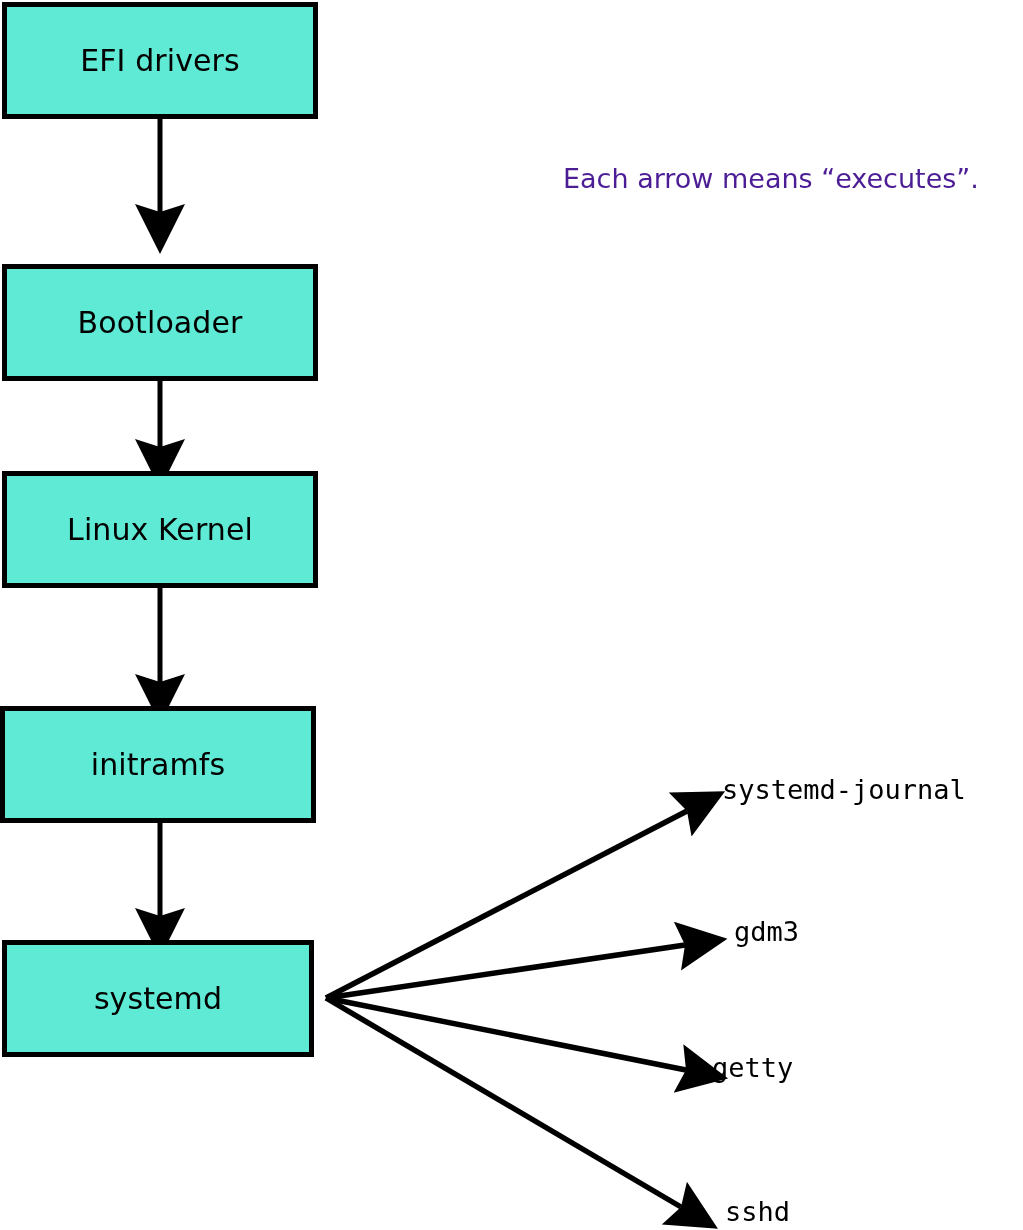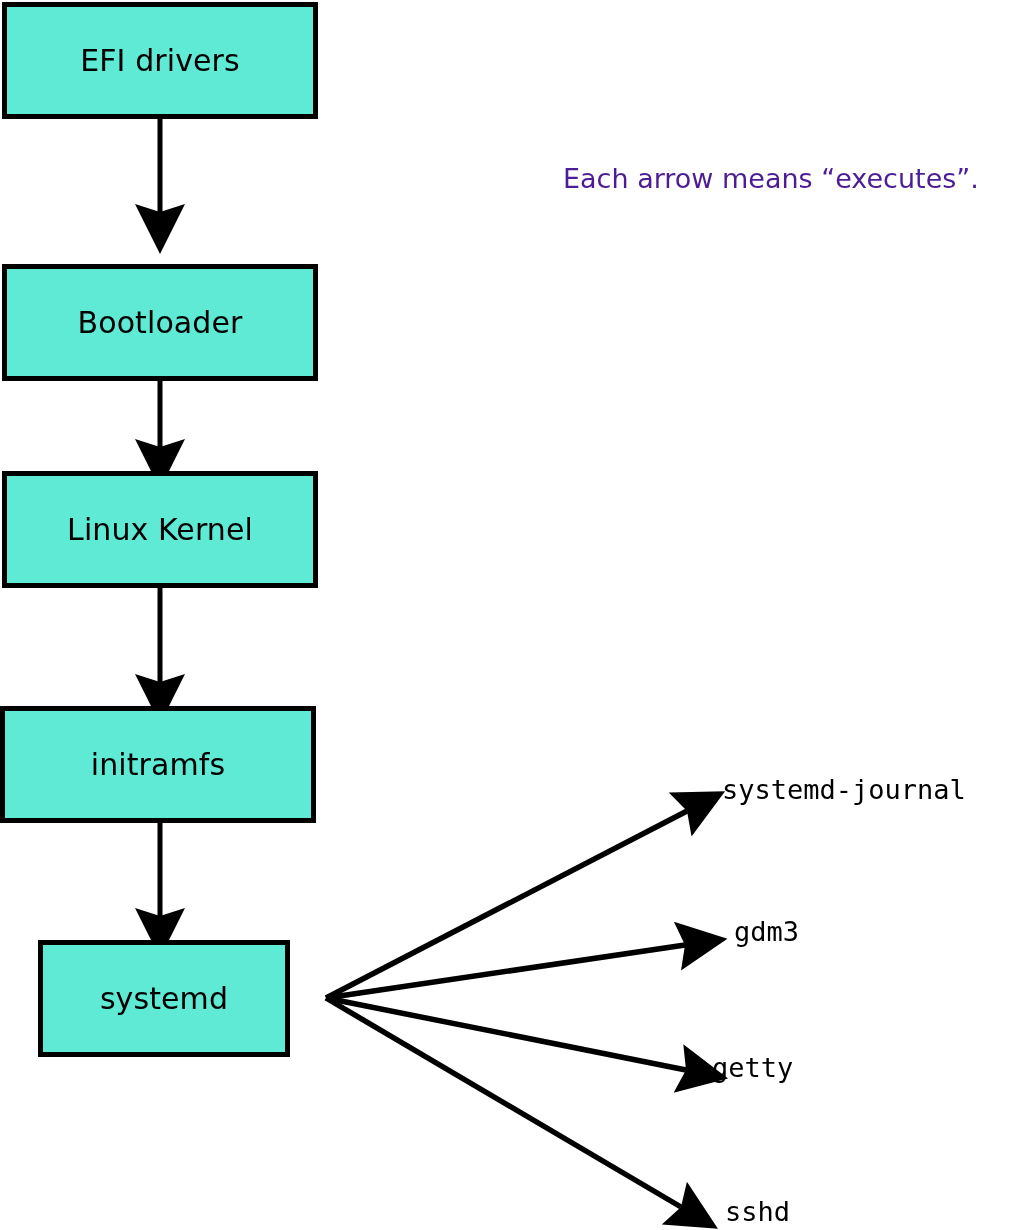--- a/index.html
+++ b/index.html
@@ -113,21 +113,21 @@
   </div>
 
   <div class="process-box" style="left:2px; top:471px; width:316px; height:117px;">
     <span class="process-box-label">Linux Kernel</span>
   </div>
 
   <div class="process-box" style="left:0; top:706px; width:316px; height:117px;">
     <span class="process-box-label">initramfs</span>
   </div>
 
-  <div class="process-box" style="left:2px; top:940px; width:252px; height:117px;margin-left:36px;">
+  <div class="process-box" style="left:2px; top:940px; width:312px; height:117px;">
     <span class="process-box-label">systemd</span>
   </div>
 
   <div class="leaf-label" style="left:722px; top:776px;">
     <span>systemd-journal</span>
   </div>
 
   <div class="leaf-label" style="left:722px; top:918px;margin-left:12px;">
     <span>gdm3</span>
   </div>

